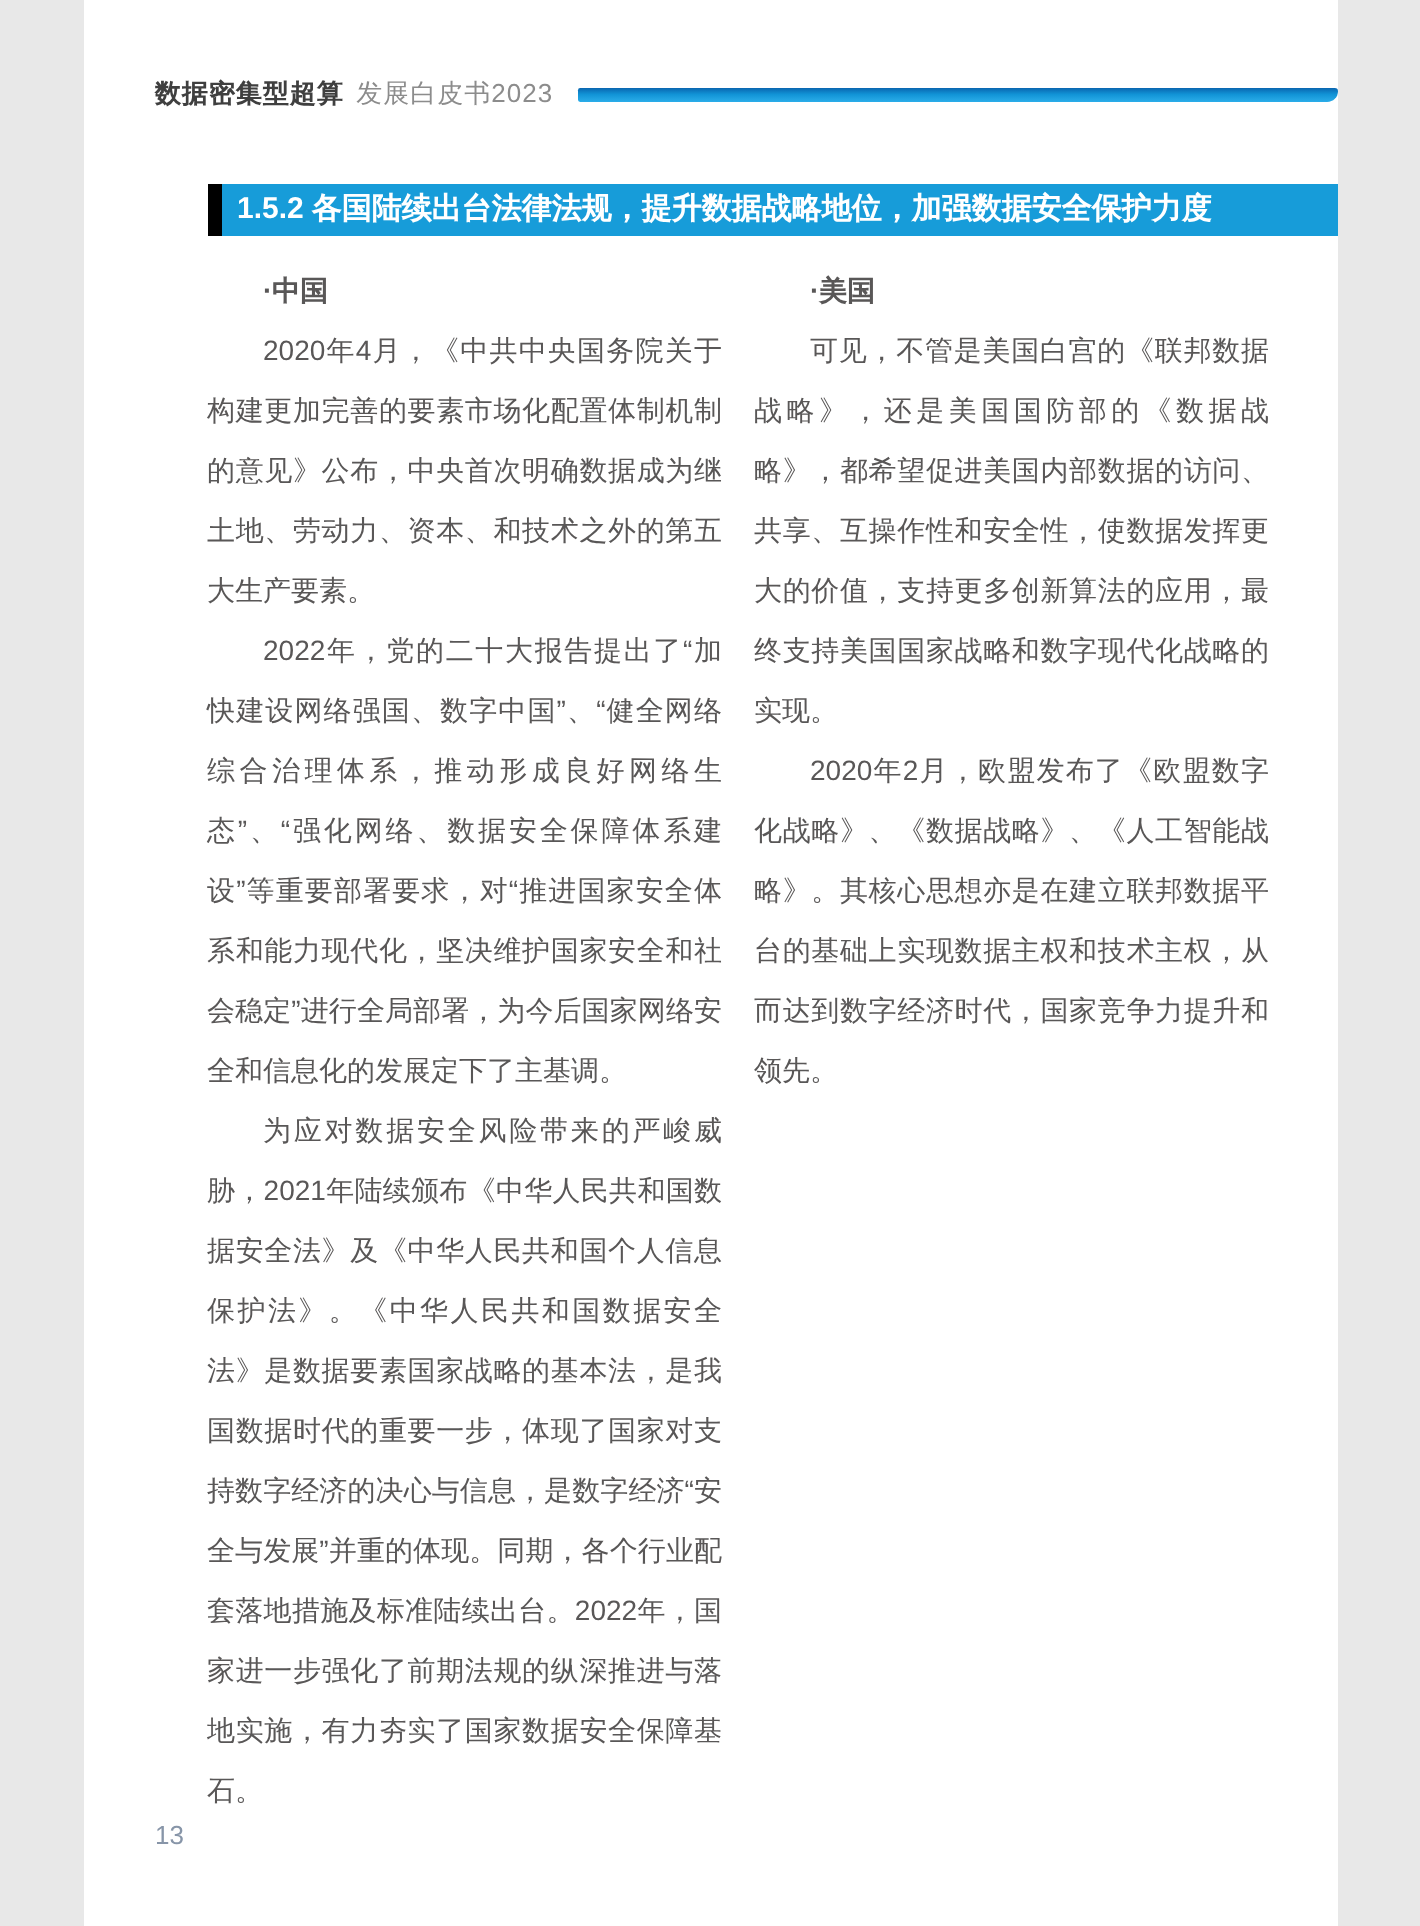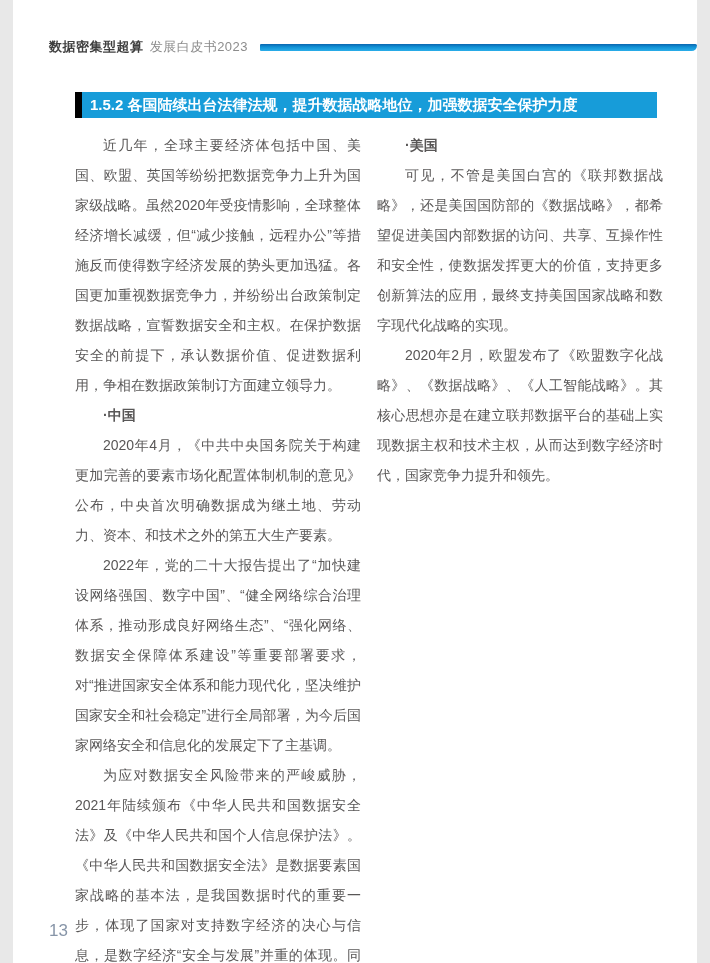--- a/index.html
+++ b/index.html
@@ -1,18 +1,18 @@
 <!DOCTYPE html>
 <html><head>
 <meta charset="utf-8">
 <style>
   html,body{margin:0;padding:0;background:#e8e8e8;}
   .page{
     position:relative;
-    width:684px;height:963px;
+    width:627px;height:963px;
     margin:0 auto;
     background:#ffffff;
     font-family:"Liberation Sans","DejaVu Sans",sans-serif;
     overflow:hidden;
     box-sizing:border-box;
   }
   
   .page-header{
     position:absolute;top:38px;left:36px;right:0;
     display:flex;align-items:center;
@@ -50,22 +50,22 @@
     text-justify:inter-ideograph;
   }
   .para{text-indent:2em;}
   .no-indent{text-indent:0;}
   .bullet{
     text-indent:2em;
     font-weight:bold;color:#404040;
   }
   
   .page-number{
-    position:absolute;left:36px;bottom:22px;
-    font-size:17px;color:#8795a8;
+    position:absolute;left:36px;bottom:38px;
+    font-size:13px;color:#8795a8;
   }
 </style>
 </head>
 <body>
 
 <div class="page">
 
   <header class="page-header">
     <div class="header-title">
       <span class="t-bold">数据密集型超算</span>
@@ -73,21 +73,20 @@
     </div>
     <div class="header-rule"></div>
   </header>
 
   <div class="section-title-bar">
     <span>1.5.2 各国陆续出台法律法规，提升数据战略地位，加强数据安全保护力度</span>
   </div>
 
   <main class="columns">
     <div class="col">
-      <p class="para">近几年，全球主要经济体包括中国、美国、欧盟、英国等纷纷把数据竞争力上升为国家级战略。虽然2020年受疫情影响，全球整体经济增长减缓，但“减少接触，远程办公”等措施反而使得数字经济发展的势头更加迅猛。各国更加重视数据竞争力，并纷纷出台政策制定数据战略，宣誓数据安全和主权。在保护数据安全的前提下，承认数据价值、促进数据利用，争相在数据政策制订方面建立领导力。</p>
       <p class="bullet">·中国</p>
       <p class="para">2020年4月，《中共中央国务院关于构建更加完善的要素市场化配置体制机制的意见》公布，中央首次明确数据成为继土地、劳动力、资本、和技术之外的第五大生产要素。</p>
       <p class="para">2022年，党的二十大报告提出了“加快建设网络强国、数字中国”、“健全网络综合治理体系，推动形成良好网络生态”、“强化网络、数据安全保障体系建设”等重要部署要求，对“推进国家安全体系和能力现代化，坚决维护国家安全和社会稳定”进行全局部署，为今后国家网络安全和信息化的发展定下了主基调。</p>
       <p class="para">为应对数据安全风险带来的严峻威胁，2021年陆续颁布《中华人民共和国数据安全法》及《中华人民共和国个人信息保护法》。《中华人民共和国数据安全法》是数据要素国家战略的基本法，是我国数据时代的重要一步，体现了国家对支持数字经济的决心与信息，是数字经济“安全与发展”并重的体现。同期，各个行业配套落地措施及标准陆续出台。2022年，国家进一步强化了前期法规的纵深推进与落地实施，有力夯实了国家数据安全保障基石。</p>
 
     </div>
     <div class="col">
       <p class="bullet">·美国</p>
       <p class="para">可见，不管是美国白宫的《联邦数据战略》，还是美国国防部的《数据战略》，都希望促进美国内部数据的访问、共享、互操作性和安全性，使数据发挥更大的价值，支持更多创新算法的应用，最终支持美国国家战略和数字现代化战略的实现。</p>
       <p class="para">2020年2月，欧盟发布了《欧盟数字化战略》、《数据战略》、《人工智能战略》。其核心思想亦是在建立联邦数据平台的基础上实现数据主权和技术主权，从而达到数字经济时代，国家竞争力提升和领先。</p>

